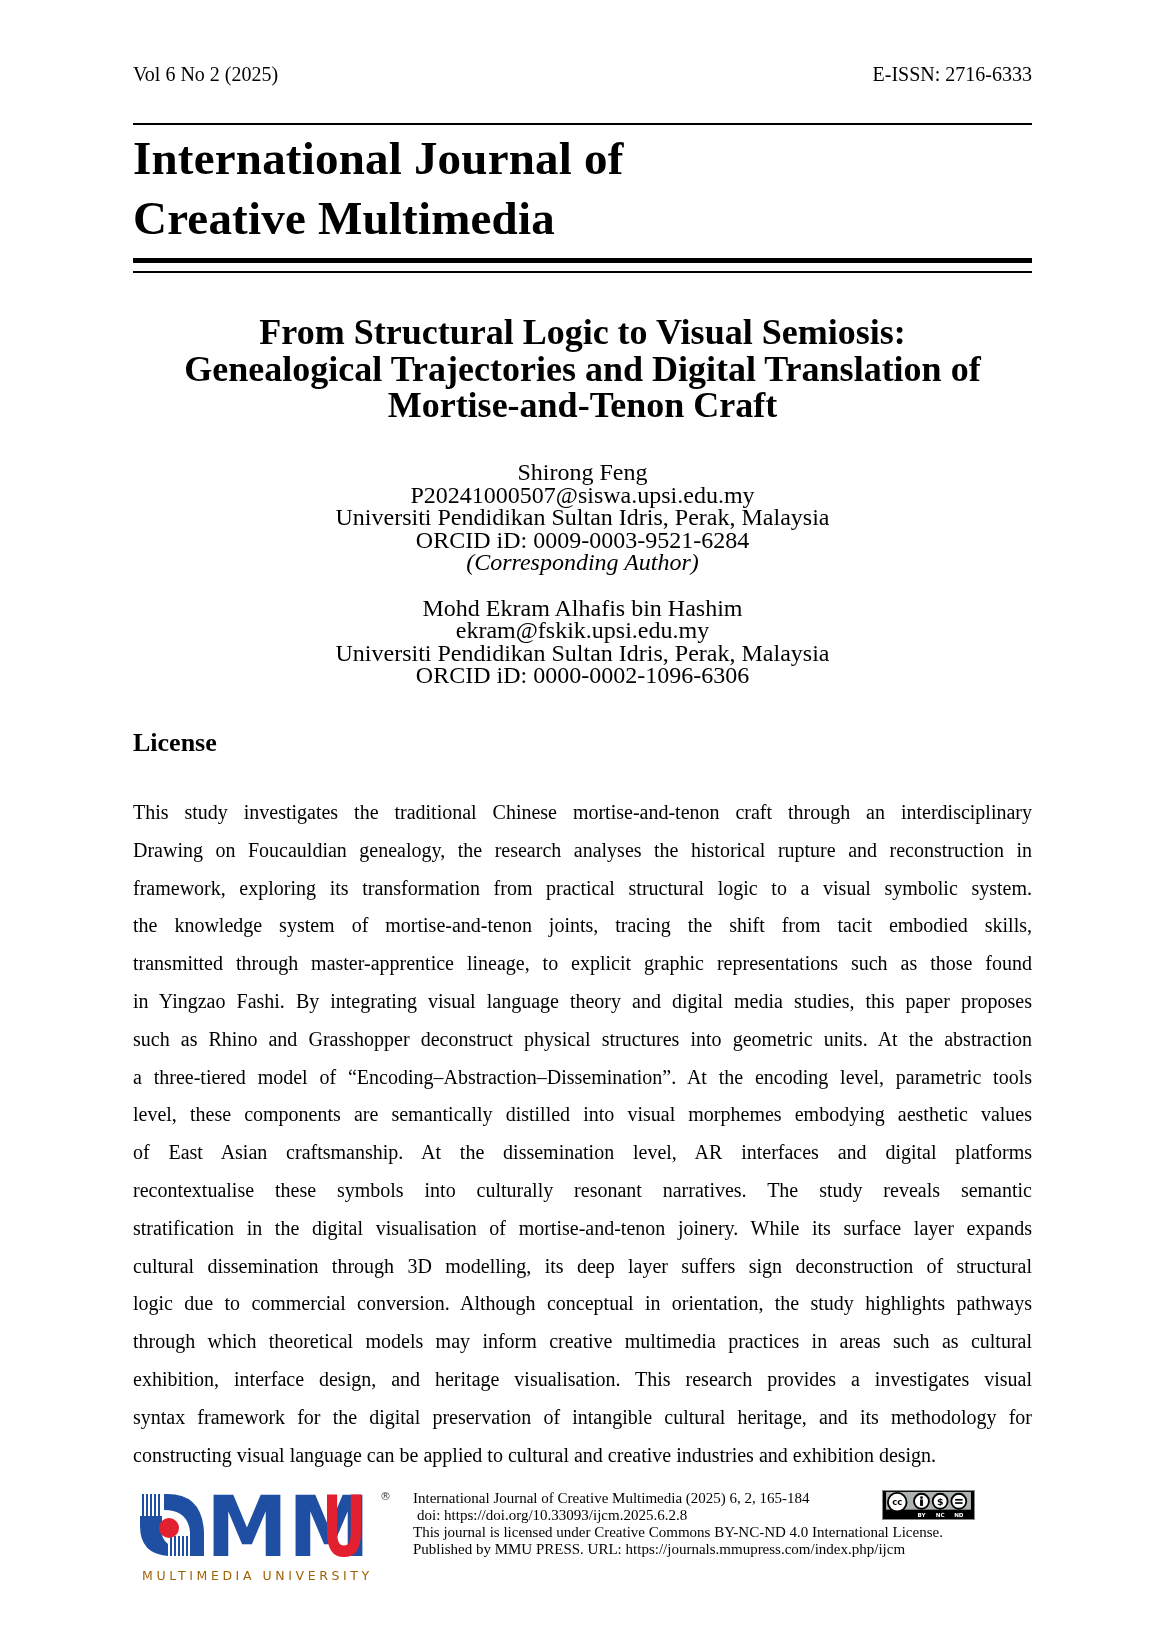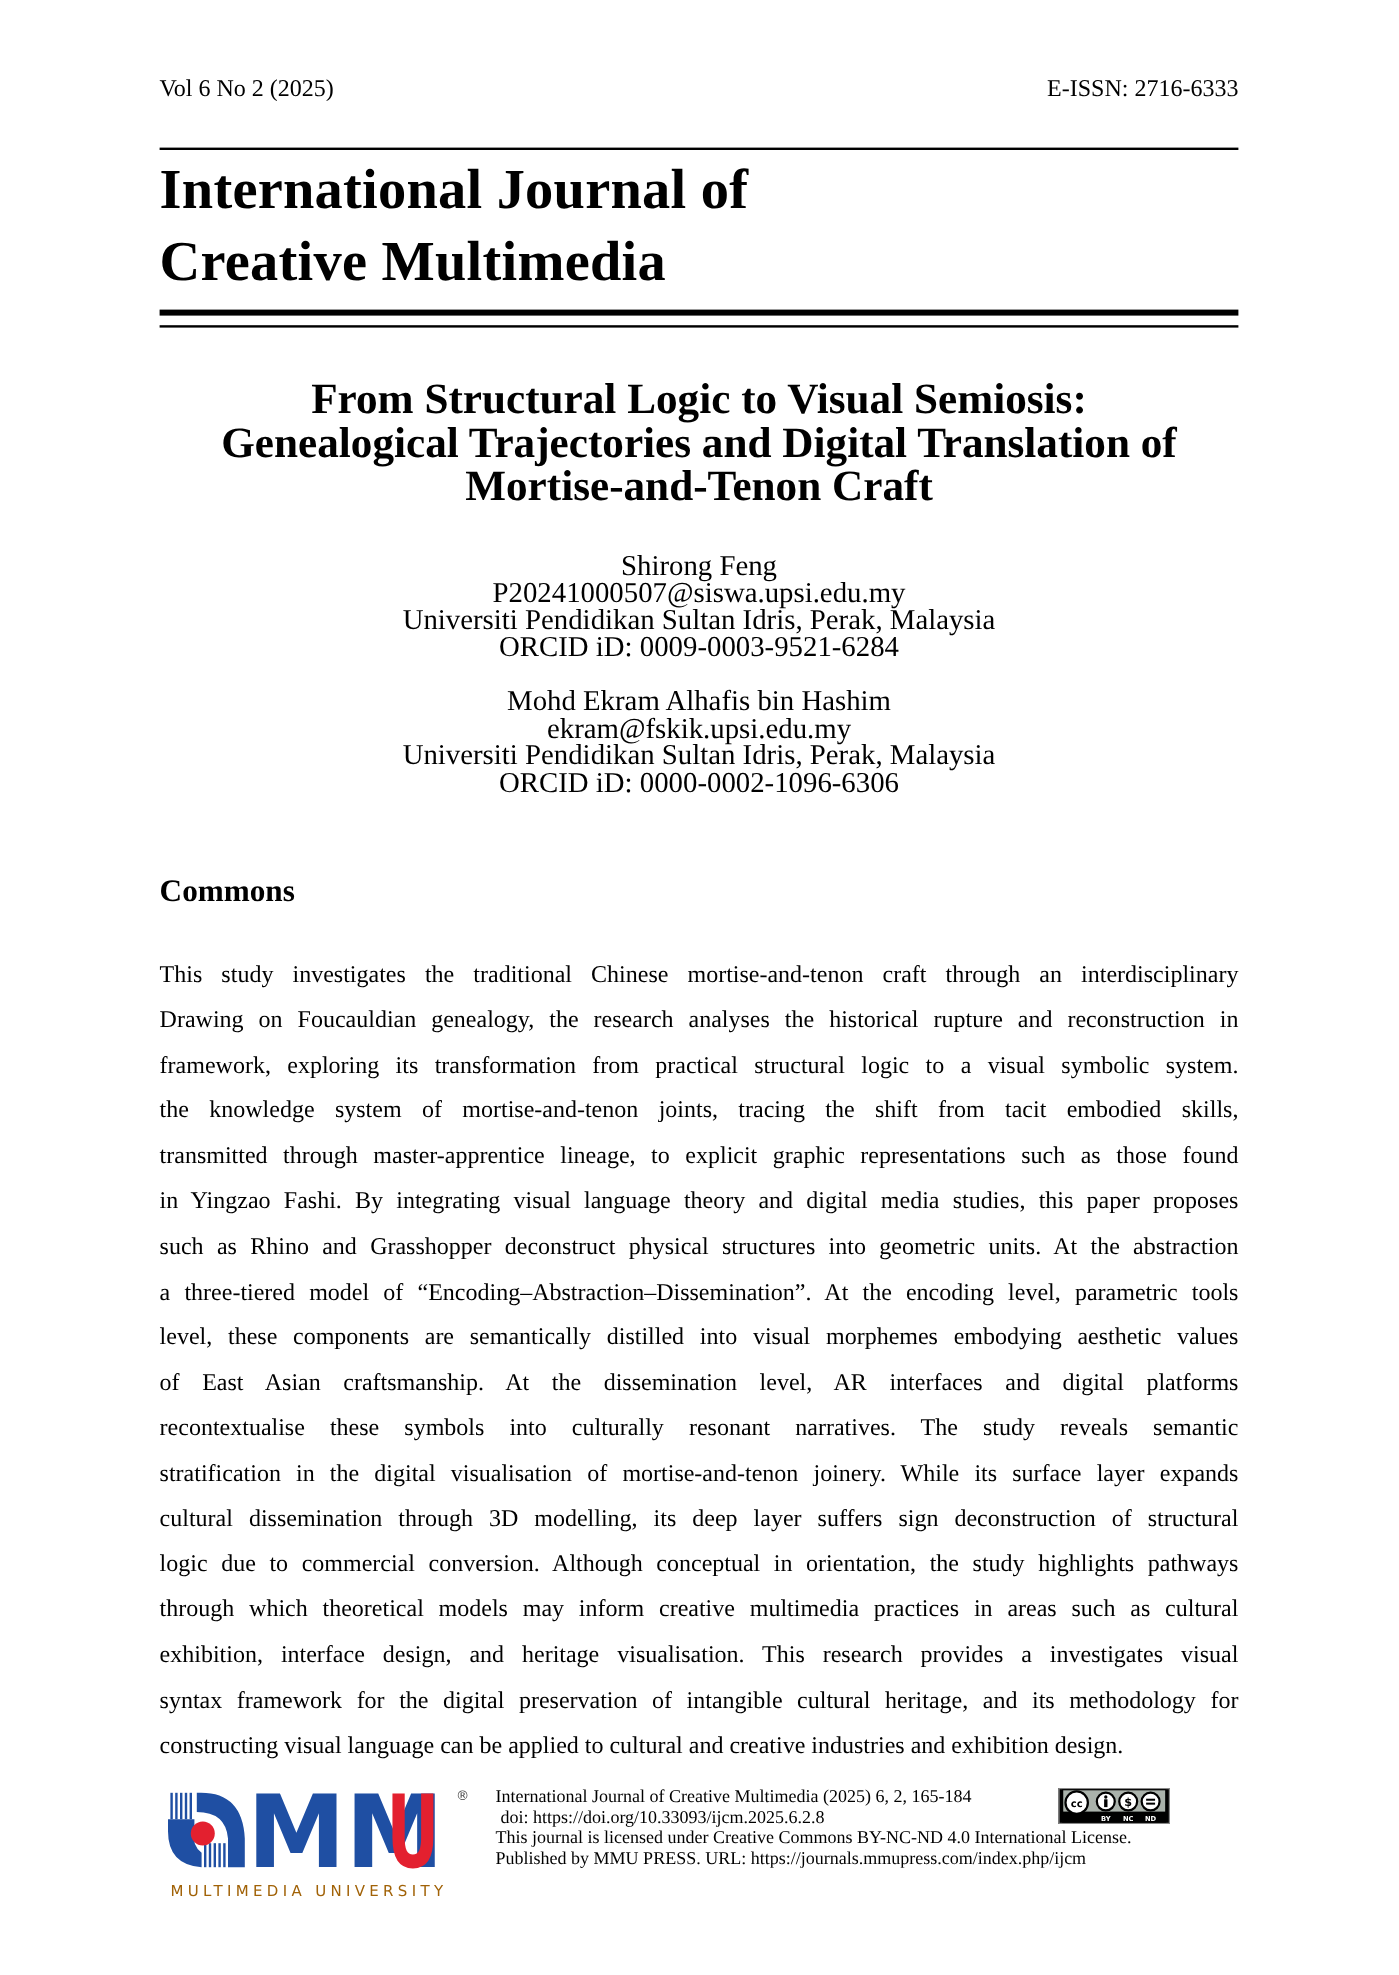--- a/index.html
+++ b/index.html
@@ -51,28 +51,29 @@
   <div>From Structural Logic to Visual Semiosis:</div>
   <div>Genealogical Trajectories and Digital Translation of</div>
   <div>Mortise-and-Tenon Craft</div>
 </div>
 
 <div class="abs authors">
   <div>Shirong Feng</div>
   <div>P20241000507@siswa.upsi.edu.my</div>
   <div>Universiti Pendidikan Sultan Idris, Perak, Malaysia</div>
   <div>ORCID iD: 0009-0003-9521-6284</div>
+  <div class="italic">(Corresponding Author)</div>
   <div class="gap"></div>
   <div>Mohd Ekram Alhafis bin Hashim</div>
   <div>ekram@fskik.upsi.edu.my</div>
   <div>Universiti Pendidikan Sultan Idris, Perak, Malaysia</div>
   <div>ORCID iD: 0000-0002-1096-6306</div>
 </div>
 
-<div class="abs abstract-heading">Commons</div>
+<div class="abs abstract-heading">License</div>
 <div class="abs abstract-body">
   <span class="ln">This study investigates the traditional Chinese mortise-and-tenon craft through an interdisciplinary</span>
   <span class="ln">Drawing on Foucauldian genealogy, the research analyses the historical rupture and reconstruction in</span>
   <span class="ln">framework, exploring its transformation from practical structural logic to a visual symbolic system.</span>
   <span class="ln">the knowledge system of mortise-and-tenon joints, tracing the shift from tacit embodied skills,</span>
   <span class="ln">transmitted through master-apprentice lineage, to explicit graphic representations such as those found</span>
   <span class="ln">in Yingzao Fashi. By integrating visual language theory and digital media studies, this paper proposes</span>
   <span class="ln">such as Rhino and Grasshopper deconstruct physical structures into geometric units. At the abstraction</span>
   <span class="ln">a three-tiered model of “Encoding–Abstraction–Dissemination”. At the encoding level, parametric tools</span>
   <span class="ln">level, these components are semantically distilled into visual morphemes embodying aesthetic values</span>

